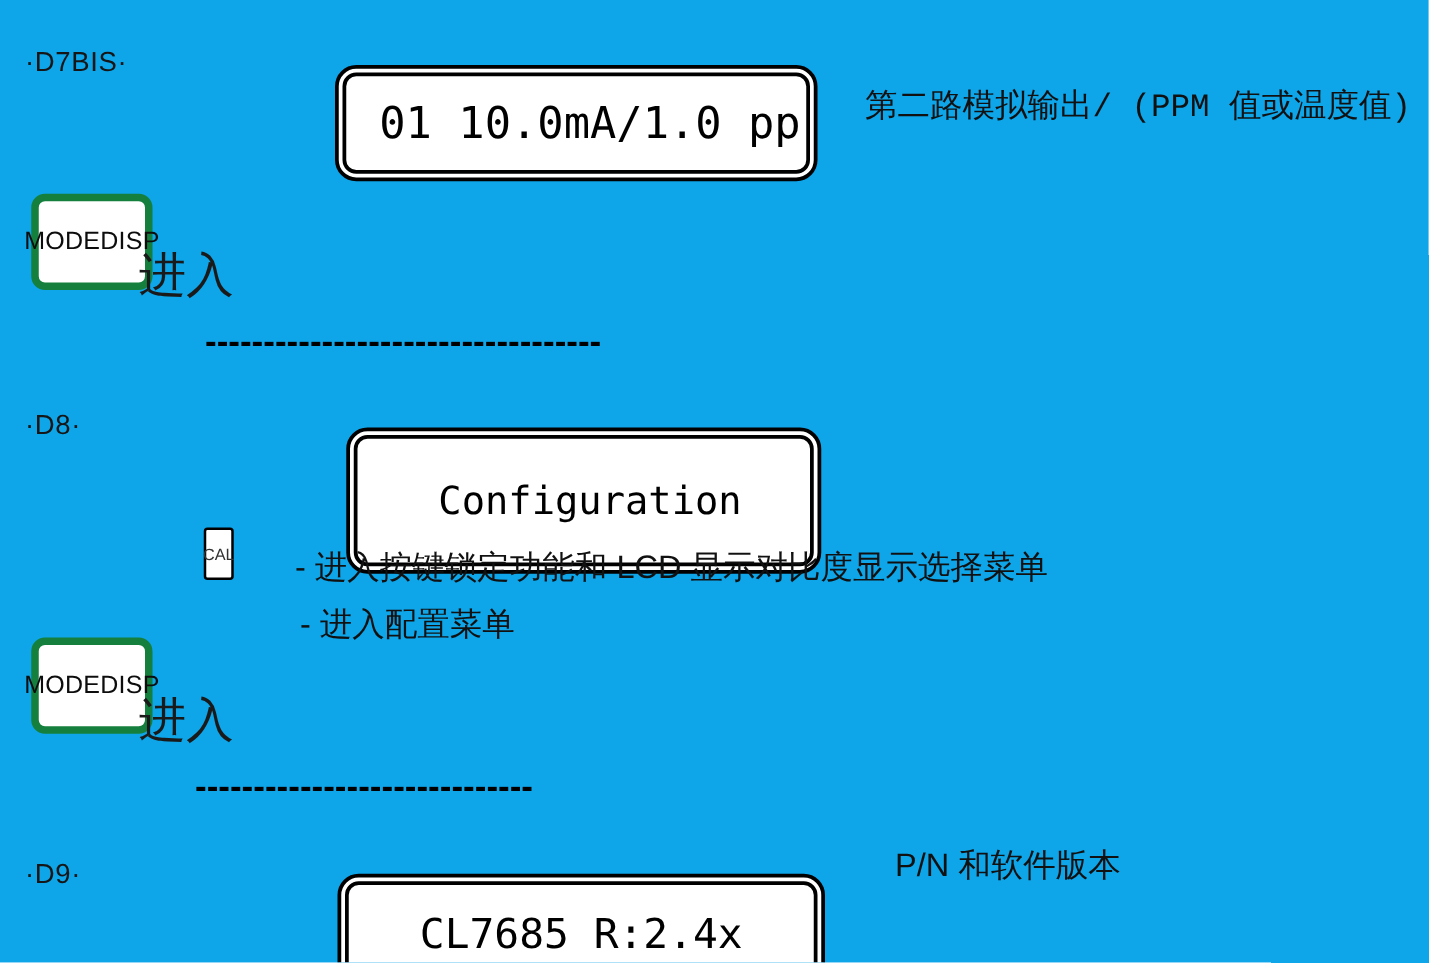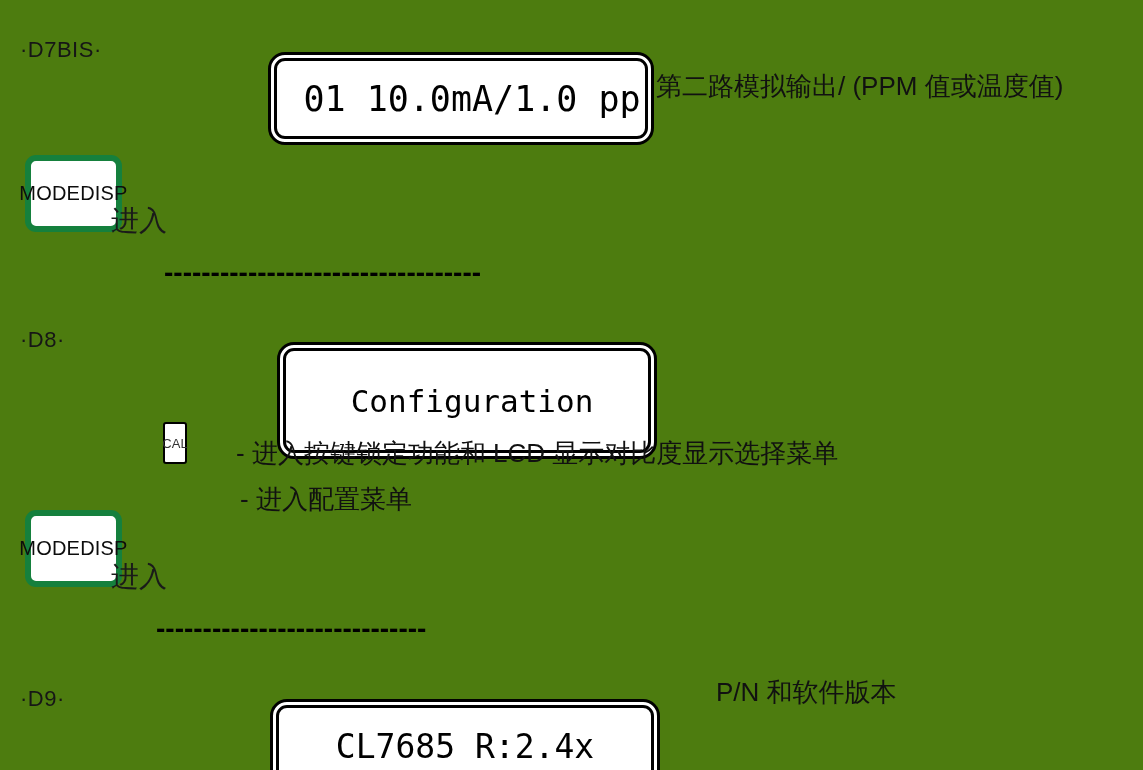--- a/index.html
+++ b/index.html
@@ -4,21 +4,21 @@
 <style>
   html, body {
     margin: 0;
     padding: 0;
     background: #ffffff;
   }
   .page {
     position: relative;
     width: 1143px;
     height: 770px;
-    background: #4d7c0f;
+    background: #0ea5e9;
     font-family: "Liberation Sans", "DejaVu Sans", sans-serif;
     color: #000000;
     overflow: hidden;
     text-align: right;
   }
   .abs { position: absolute; }
 
   
   .step-label {
     font-size: 22px;
@@ -79,21 +79,21 @@
     border-radius: 3px;
     background: #ffffff;
     display: flex;
     align-items: center;
     justify-content: center;
     font-size: 13px;
     color: #333333;
   }
 
   .caption-cn {
-    font-size: 28px;
+    font-size: 38px;
     line-height: 30px;
     color: #1a1a1a;
     white-space: nowrap;
   }
   .note {
     font-size: 26px;
     line-height: 34px;
     color: #111111;
     white-space: nowrap;
   }
@@ -111,21 +111,21 @@
 <body>
 
 <div class="page">
 
   <div class="abs step-label" style="left:20px; top:37px;">·D7BIS·</div>
 
   <div class="abs lcd lcd1" style="left:268px; top:8px; width:386px; height:93px;">
     <div class="lcd-inner">01 10.0mA/1.0 pp</div>
   </div>
 
-  <div class="abs note" style="left:656px; top:69px;">第二路模拟输出/ (PPM 值或温度值)</div>
+  <div class="abs note" style="left:692px; top:69px;font-family:Liberation Mono, monospace;">第二路模拟输出/ (PPM 值或温度值)</div>
 
   <div class="abs mode-btn" style="left:25px; top:155px;">
     <span>MODE</span>
     <span>DISP</span>
   </div>
   <div class="abs caption-cn" style="left:111px; top:206px;">进入</div>
 
   <div class="abs divider" style="left:164px; top:259px;">----------------------------------</div>
 
   <div class="abs step-label" style="left:20px; top:327px;">·D8·</div>

